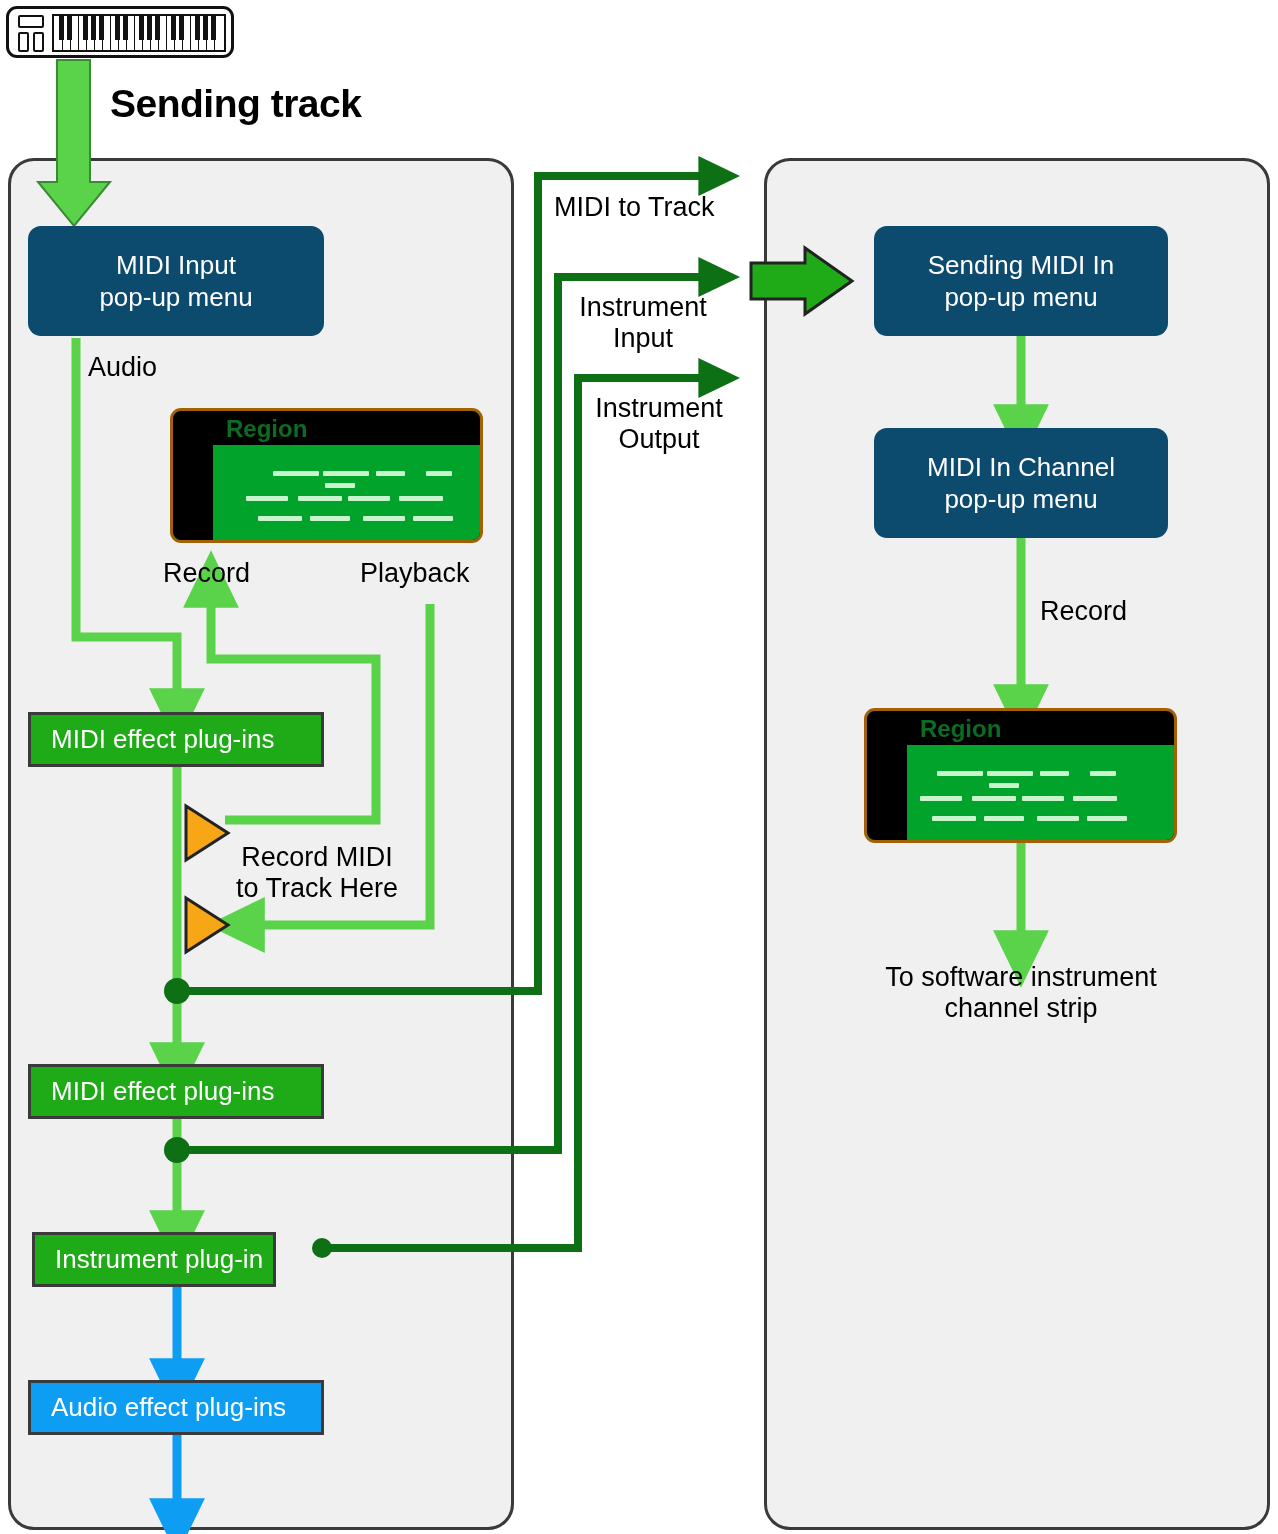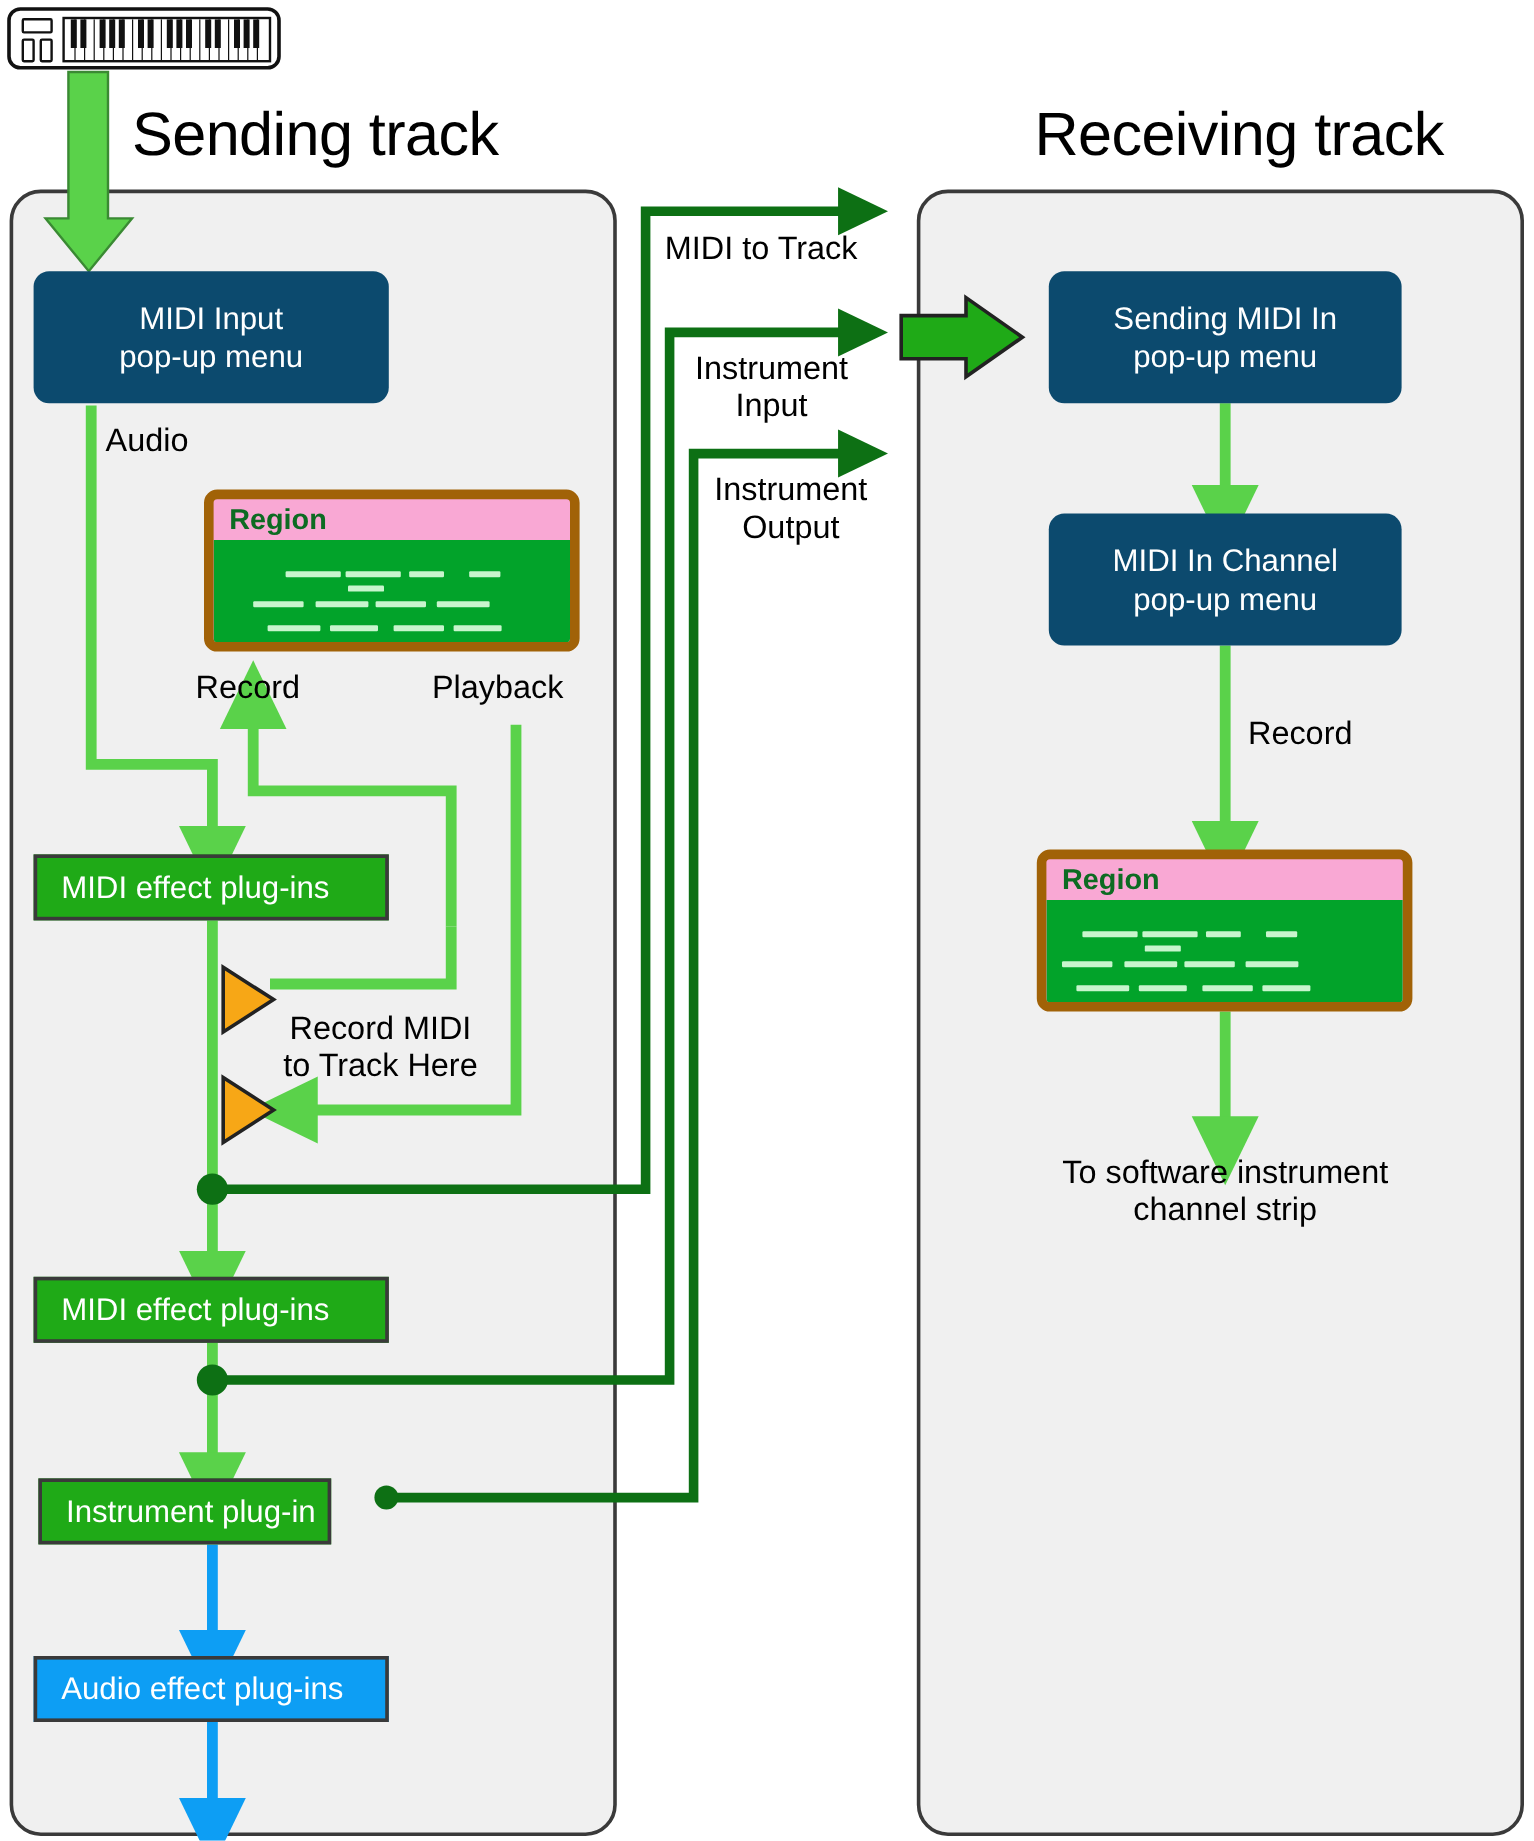--- a/index.html
+++ b/index.html
@@ -29,22 +29,22 @@
     border: 3px solid #3a3a3a;
     border-radius: 26px;
     box-sizing: border-box;
   }
   #sending-panel { left: 8px;  top: 158px; width: 506px; height: 1372px; }
   #receiving-panel { left: 764px; top: 158px; width: 506px; height: 1372px; }
 
   
   .track-title {
     position: absolute;
-    font-size: 51px;
-    font-weight: normal;
+    font-size: 39px;
+    font-weight: bold;
     color: #000;
     letter-spacing: -0.5px;
     white-space: nowrap;
   }
   #sending-title   { left: 110px; top: 82px; }
   #receiving-title { left: 862px; top: 82px; }
 
   
   .menu-box {
     position: absolute;
@@ -77,25 +77,26 @@
   .plugin-bar.green { background: #1faa17; }
   .plugin-bar.blue  { background: #0d9ef4; }
   #midi-fx-1    { left: 28px; top: 712px;  width: 296px; height: 55px; }
   #midi-fx-2    { left: 28px; top: 1064px; width: 296px; height: 55px; }
   #instrument   { left: 32px; top: 1232px; width: 244px; height: 55px; }
   #audio-fx     { left: 28px; top: 1380px; width: 296px; height: 55px; }
 
   
   .region {
     position: absolute;
-    border: 8px solid #a16207;
+    border: 3px solid #a16207;
     border-radius: 11px;
-    background: #f9a8d4;
+    background: #000000;
     overflow: hidden;
     box-sizing: border-box;
+    padding-left: 40px;
   }
   .region-title {
     font-size: 24px;
     font-weight: bold;
     color: #0d6b22;
     padding: 5px 0 3px 13px;
     line-height: 1.1;
   }
   .region-body {
     background: #02a32a;
@@ -334,21 +335,20 @@
       <div class="note" style="left:115px;top:51px; width:42px;"></div>
       <div class="note" style="left:166px;top:51px; width:44px;"></div>
       <div class="note" style="left:25px; top:71px; width:44px;"></div>
       <div class="note" style="left:77px; top:71px; width:40px;"></div>
       <div class="note" style="left:130px;top:71px; width:42px;"></div>
       <div class="note" style="left:180px;top:71px; width:40px;"></div>
     </div>
   </div>
 
   <div class="track-title" id="sending-title">Sending track</div>
-  <div class="track-title" id="receiving-title">Receiving track</div>
 
   <div class="label" id="label-live">Audio</div>
   <div class="label" id="label-record-s">Record</div>
   <div class="label" id="label-playback">Playback</div>
   <div class="label" id="label-record-midi">Record MIDI
 to Track Here</div>
 
   <div class="label" id="label-midi-to-track">MIDI to Track</div>
   <div class="label" id="label-instr-input">Instrument
 Input</div>

